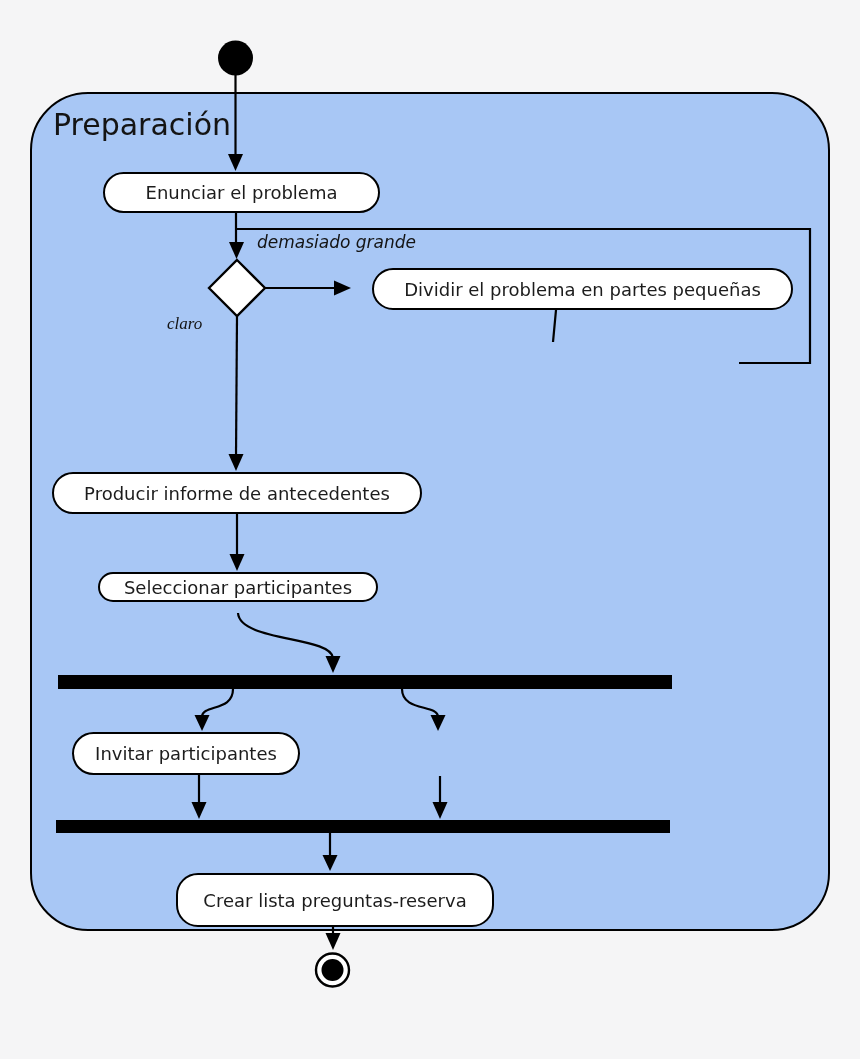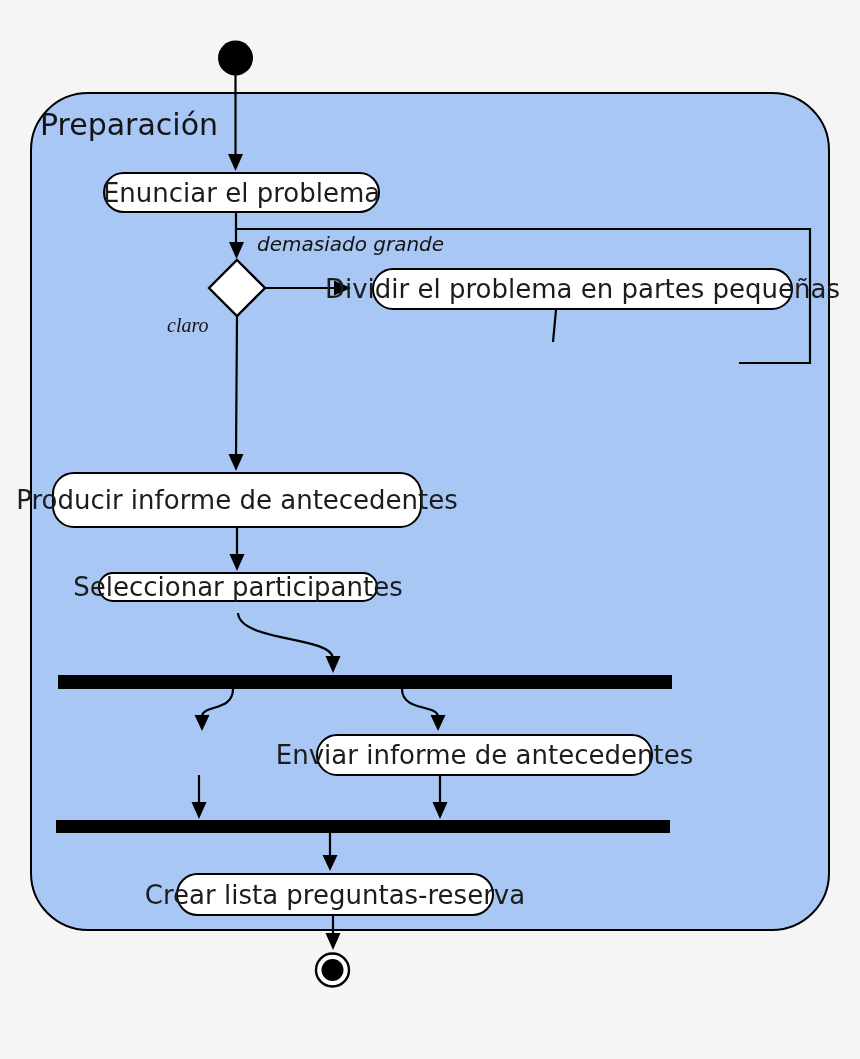--- a/index.html
+++ b/index.html
@@ -8,32 +8,32 @@
     background:#f5f5f6; overflow:hidden;
     font-family:"DejaVu Sans","Liberation Sans",sans-serif;
     color:#161616;
   }
   .partition {
     position:absolute; left:30px; top:92px; width:800px; height:839px;
     background:#a8c7f5; border:2.5px solid #000; border-radius:58px;
     box-sizing:border-box;
   }
   .partition-title {
-    position:absolute; left:40px; top:108px;
+    position:absolute; left:53px; top:108px;
     font-size:30px; line-height:34px; color:#141414;
   }
   .svg-overlay { position:absolute; left:0; top:0; width:860px; height:1059px; }
   .node {
     position:absolute; box-sizing:border-box;
     background:#ffffff; border:2.3px solid #000; border-radius:22px;
     display:flex; align-items:center; justify-content:center;
-    font-size:26px; color:#1c1c1c; white-space:nowrap;
+    font-size:18px; color:#1c1c1c; white-space:nowrap;
   }
   .edge-label {
-    position:absolute; font-style:italic; font-size:20px; color:#141414;
+    position:absolute; font-style:italic; font-size:17px; color:#141414;
     white-space:nowrap;
   }
   svg path { stroke:#000; stroke-width:2.2; fill:none; }
   svg polygon.arrowhead { fill:#000; stroke:none; }
 </style>
 </head>
 <body>
 
 <div class="canvas">
 
@@ -127,22 +127,22 @@
 
   <div class="node" style="left:103px; top:172px; width:277px; height:41px;">Enunciar el problema</div>
 
   <div class="edge-label" style="left:257px; top:232px;">demasiado grande</div>
 
   <div class="node" style="left:372px; top:268px; width:421px; height:42px;">Dividir el problema en partes pequeñas</div>
 
 
   <div class="edge-label" style="left:167px; top:314px;font-family:Liberation Serif, serif;">claro</div>
 
-  <div class="node" style="left:52px; top:472px; width:370px; height:56px;">Producir informe de antecedentes</div>
+  <div class="node" style="left:52px; top:472px; width:370px; height:42px;">Producir informe de antecedentes</div>
 
   <div class="node" style="left:98px; top:572px; width:280px; height:30px;">Seleccionar participantes</div>
 
+  <div class="node" style="left:72px; top:732px; width:228px; height:43px;">Invitar participantes</div>
 
-  <div class="node" style="left:316px; top:734px; width:337px; height:42px;">Enviar informe de antecedentes</div>
 
-  <div class="node" style="left:176px; top:873px; width:318px; height:43px;">Crear lista preguntas-reserva</div>
+  <div class="node" style="left:176px; top:873px; width:318px; height:54px;">Crear lista preguntas-reserva</div>
 
 </div>
 
 </body></html>

